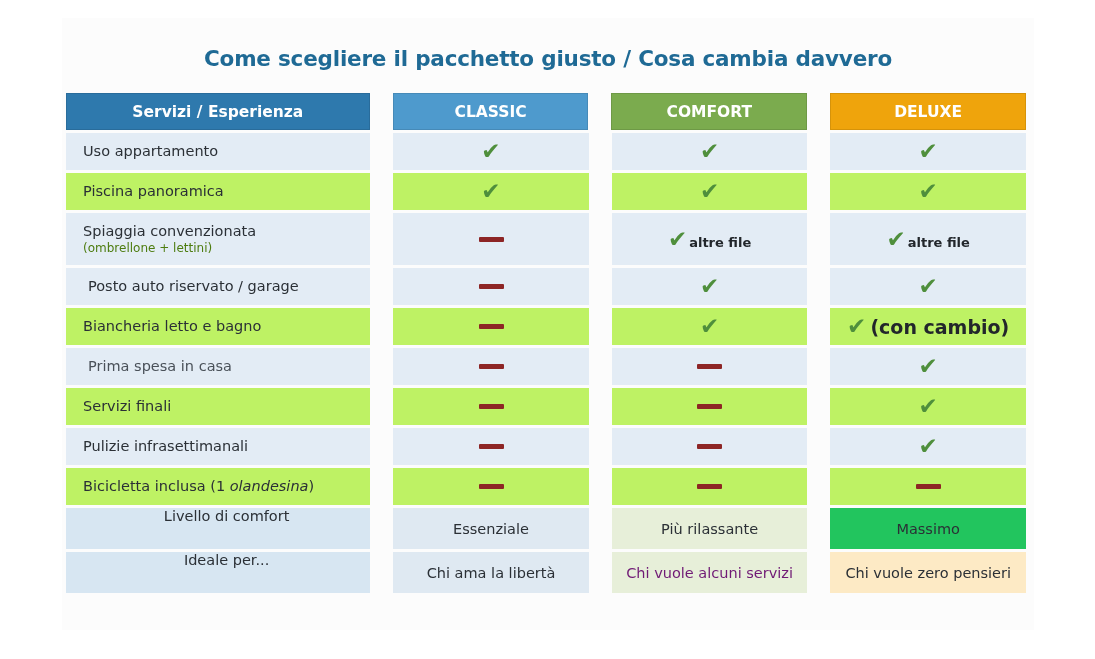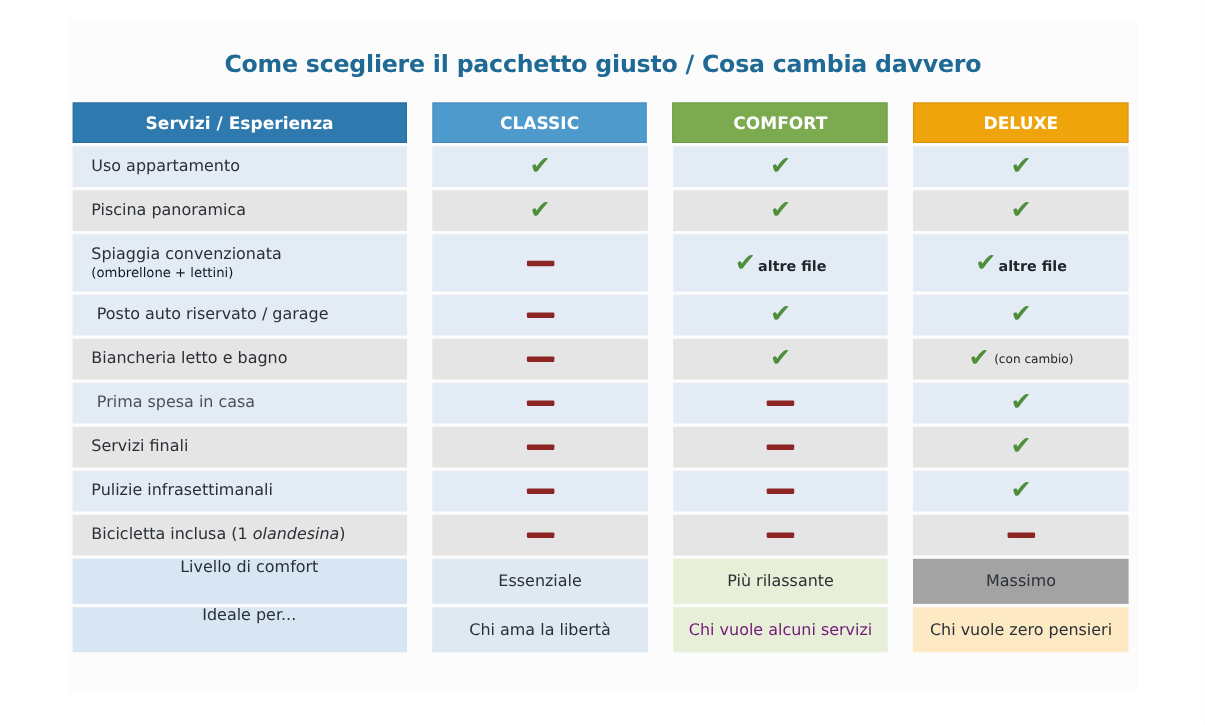--- a/index.html
+++ b/index.html
@@ -41,54 +41,54 @@
   .h-classic{background:#4e9acd;}
   .h-comfort{background:#7bab4e;}
   .h-deluxe{background:#efa40c;}
 
   
   .brow{margin-bottom:3px;}
   .brow .cell{min-height:37px;display:flex;align-items:center;}
   .brow .c-label{padding-left:17px;flex-direction:column;align-items:flex-start;justify-content:center;}
   .brow .c-plan{justify-content:center;}
   .tint .cell{background:#e3ecf5;}
-  .plain .cell{background:#e5e5e5;}
+  .plain .cell{background:#bef264;}
   .tall .cell{min-height:52px;}
 
   .lbl{
     font-size:14.5px;color:#2b3036;line-height:1.25;
   }
   .lbl.muted{color:#4a5159;}
   .lbl.indent{padding-left:5px;}
   .sub{
-    font-size:12px;color:#0f172a;line-height:1.25;margin-top:1px;
+    font-size:12px;color:#4d7c0f;line-height:1.25;margin-top:1px;
   }
   .ital{font-style:italic;}
 
   .mark{display:flex;align-items:center;justify-content:center;gap:1px;}
   .check{
     color:#4f8f3c;font-size:23px;font-weight:bold;line-height:1;
     display:inline-block;
   }
   .dash{
     display:inline-block;width:25px;height:5px;background:#8d2525;border-radius:1px;
   }
   .note{
     font-size:13px;font-weight:bold;color:#22262b;align-self:flex-end;
     margin-bottom:1px;margin-left:1px;
   }
-  .note.reg{font-weight:normal;align-self:center;margin-bottom:0;margin-left:3px;font-size:11px;}
+  .note.reg{font-weight:bold;align-self:center;margin-bottom:0;margin-left:3px;font-size:19px;}
 
   
   .srow .cell{min-height:41px;display:flex;align-items:center;justify-content:center;}
   .srow .c-label{justify-content:flex-start;padding-left:17px;}
   .s-label{background:#d7e6f2;}
   .s-classic{background:#dfe9f2;}
   .s-comfort{background:#e7efd9;}
-  .s-deluxe{background:#a3a3a3;}
+  .s-deluxe{background:#22c55e;}
   .s-label2{background:#d7e6f2;}
   .s-classic2{background:#dfe9f2;}
   .s-comfort2{background:#e7efd9;}
   .s-deluxe2{background:#fdeac5;}
   .stxt{font-size:14.5px;color:#2b3036;}
   .stxt.g{color:#701a75;}
 </style>
 </head>
 <body>
 

